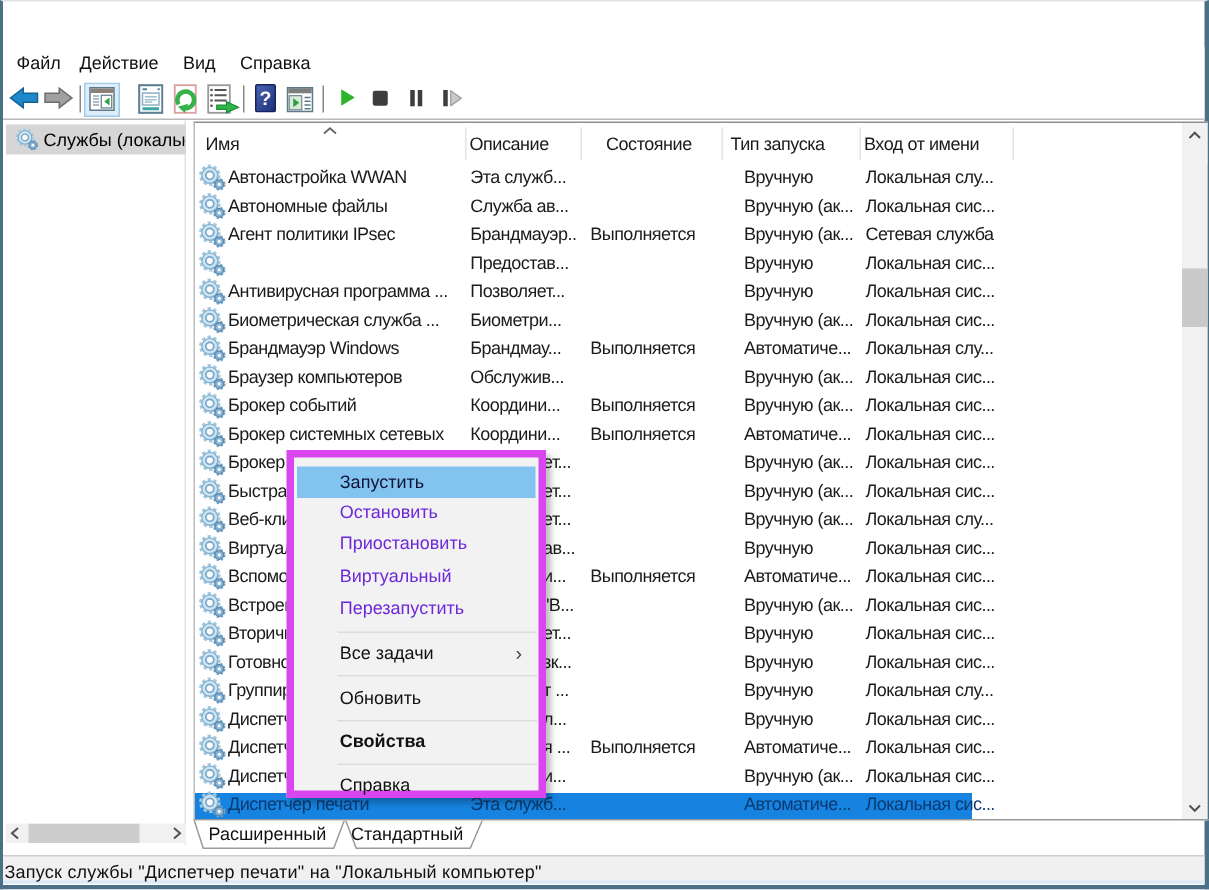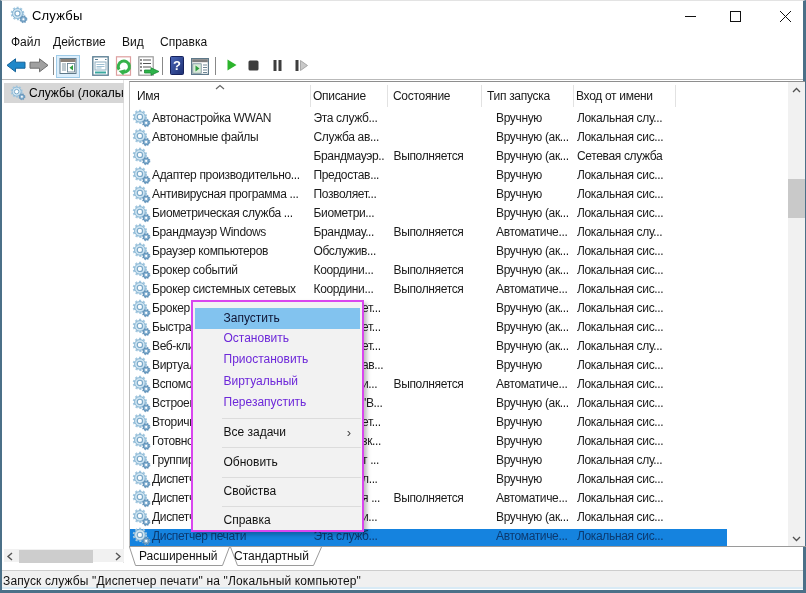--- a/index.html
+++ b/index.html
@@ -31,28 +31,28 @@
 #header .hdiv{position:absolute;top:3px;width:1px;height:22px;background:#e2e2e2}
 .row{position:absolute;left:0;width:675px;height:19px;font-size:12px;letter-spacing:-0.35px;color:#1b1b1b;white-space:nowrap}
 .row span{position:absolute;top:1.5px}
 .gico{position:absolute;left:1.5px;top:0px;width:19px;height:19px}
 .c-name{left:22px;width:156px;overflow:hidden}
 .c-desc{left:183.5px;width:71px;overflow:hidden}
 .c-tail{left:232px}
 .c-state{left:263.5px}
 .c-start{left:366px}
 .c-logon{left:447px}
-.row.sel{width:597px;background:linear-gradient(#fff 2px,#1583df 2px);color:#0b3a71}
+.row.sel{width:518px;background:linear-gradient(#fff 2px,#1583df 2px);color:#0b3a71}
 
 #vsb{position:absolute;left:658px;top:0;width:17px;height:465px;background:#f1f1f1}
 
 #wm{position:absolute;left:560px;top:394px;width:110px;height:70px}
 
 #ctx{position:absolute;left:189px;top:299px;width:173px;height:232px;background:#f2f2f2;
-     border:2px solid #d946ef;box-shadow:3px 3px 4px rgba(0,0,0,0.25);font-size:12px;color:#111;z-index:20}
+     border:5px solid #d946ef;box-shadow:3px 3px 4px rgba(0,0,0,0.25);font-size:12px;color:#111;z-index:20}
 #ctx div{position:absolute;left:2px;right:2px;height:21px;line-height:21px;padding-left:28.5px;white-space:nowrap}
 #ctx .hl{background:#82c3ef;color:#0e1433}
 #ctx .dis{color:#6d28d9}
 #ctx .sep{height:1px;background:#dcdcdc;left:29px;right:1px;padding:0}
 #ctx .arr{position:absolute;right:9px;top:0;font-size:13px;color:#444;padding:0}
 
 #tabline{position:absolute;left:127px;top:545px;width:677px;height:1px;background:#9a9a9a}
 .tab{position:absolute;top:546px;height:19px;font-size:12px;color:#111;z-index:3}
 .tab .lab{position:absolute;top:2px;white-space:nowrap}
 
@@ -66,31 +66,20 @@
  <circle cx="8.3" cy="8.3" r="6.3" fill="none" stroke="#a3c8e0" stroke-width="2.5" stroke-dasharray="2.2,1.8"></circle>
  <circle cx="8.3" cy="8.3" r="5.6" fill="#cde4f2" stroke="#85b2d0" stroke-width="1"></circle>
  <circle cx="8.3" cy="8.3" r="2.8" fill="#fbfdfe" stroke="#79a7c7" stroke-width="1.2"></circle>
  <circle cx="14.9" cy="14.7" r="3.5" fill="none" stroke="#7ba6c9" stroke-width="1.8" stroke-dasharray="1.5,1.3"></circle>
  <circle cx="14.9" cy="14.7" r="3.1" fill="#88b2d2" stroke="#5588b0" stroke-width="0.9"></circle>
  <circle cx="14.9" cy="14.7" r="1.15" fill="#fff"></circle>
 </g>
 </defs>
 </svg>
 <div id="win">
-  <div id="title">
-    <svg style="position:absolute;left:8px;top:5px" width="18" height="18" viewBox="0 0 20 20">
-        <use href="#gear"></use>
-      </svg>
-    <span class="txt">Службы</span>
-    <svg id="capbtns" style="position:absolute;left:670px;top:0" width="130" height="30" viewBox="0 0 130 30">
-      <path d="M13 15.5 h11" stroke="#111" stroke-width="1"></path>
-      <rect x="58.5" y="10.5" width="10" height="10" fill="none" stroke="#111" stroke-width="1"></rect>
-      <path d="M108 10 l11 11 M119 10 l-11 11" stroke="#111" stroke-width="1"></path>
-    </svg>
-  </div>
   <div id="menubar">
     <span style="left:9px">Файл</span>
     <span style="left:51px">Действие</span>
     <span style="left:120px">Вид</span>
     <span style="left:158px">Справка</span>
   </div>
   <div id="toolbar">
     <svg style="left:4px;top:5px" width="20" height="15" viewBox="0 0 20 15">
       <path d="M9.5 0.8 L9.5 4.2 L19 4.2 L19 10.2 L9.5 10.2 L9.5 13.8 L1 7.3 Z" fill="#1f88ca" stroke="#156298" stroke-width="1"></path>
     </svg>
@@ -173,21 +162,21 @@
         <rect x="15" y="0" width="74" height="13" fill="#cdcdcd"></rect>
         <path d="M8 3 L4 6.5 L8 10" fill="none" stroke="#555" stroke-width="1.4"></path>
         <path d="M112 3 L116 6.5 L112 10" fill="none" stroke="#555" stroke-width="1.4"></path>
       </svg>
     </div>
   </div>
   <div id="list">
     <div id="header">
       <span style="left:7px">Имя</span>
       <span style="left:183px">Описание</span>
-      <span style="left:263px">Состояние</span>
+      <span style="left:274px">Состояние</span>
       <span style="left:357px">Тип запуска</span>
       <span style="left:446px">Вход от имени</span>
       <svg style="position:absolute;left:84px;top:2px" width="12" height="6" viewBox="0 0 12 6">
           <path d="M2 5 L6 1.5 L10 5" fill="none" stroke="#666" stroke-width="1.2"></path>
         </svg>
       <div class="hdiv" style="left:180px"></div>
       <div class="hdiv" style="left:257px"></div>
       <div class="hdiv" style="left:351px"></div>
       <div class="hdiv" style="left:443px"></div>
       <div class="hdiv" style="left:545px"></div>
@@ -207,30 +196,30 @@
         </svg>
         <span class="c-name">Автономные файлы</span>
         <span class="c-desc">Служба ав...</span>
         <span class="c-start">Вручную (ак...</span>
         <span class="c-logon">Локальная сис...</span>
       </div>
 <div class="row" style="top:65px">
         <svg class="gico" viewBox="0 0 20 20">
           <use href="#gear"></use>
         </svg>
+        <span class="c-name">Агент политики IPsec</span>
         <span class="c-desc">Брандмауэр...</span>
         <span class="c-state">Выполняется</span>
         <span class="c-start">Вручную (ак...</span>
         <span class="c-logon">Сетевая служба</span>
       </div>
 <div class="row" style="top:84px">
         <svg class="gico" viewBox="0 0 20 20">
           <use href="#gear"></use>
         </svg>
-        <span class="c-name">Адаптер производительно...</span>
         <span class="c-desc">Предостав...</span>
         <span class="c-start">Вручную</span>
         <span class="c-logon">Локальная сис...</span>
       </div>
 <div class="row" style="top:103px">
         <svg class="gico" viewBox="0 0 20 20">
           <use href="#gear"></use>
         </svg>
         <span class="c-name">Антивирусная программа ...</span>
         <span class="c-desc">Позволяет...</span>
@@ -416,21 +405,21 @@
     <div class="hl" style="top:6px">Запустить</div>
     <div class="dis" style="top:25.5px">Остановить</div>
     <div class="dis" style="top:47px">Приостановить</div>
     <div class="dis" style="top:68.5px">Виртуальный</div>
     <div class="dis" style="top:90px">Перезапустить</div>
     <div class="sep" style="top:116px"></div>
     <div style="top:120px">Все задачи<span class="arr">›</span></div>
     <div class="sep" style="top:145px"></div>
     <div style="top:149.5px">Обновить</div>
     <div class="sep" style="top:174.5px"></div>
-    <div style="top:179px;font-weight:normal">Свойства</div>
+    <div style="top:179px;font-weight:bold">Свойства</div>
     <div class="sep" style="top:203.5px"></div>
     <div style="top:208px">Справка</div>
   </div>
   <div id="tabline"></div>
   <div class="tab" id="tab1" style="left:127px;width:101px">
       <svg width="101" height="19" viewBox="0 0 101 19" style="position:absolute;left:0;top:0">
     <path d="M0.5 0 L6.5 18.5 L93.5 18.5 L100.5 0" fill="#fff" stroke="#9a9a9a" stroke-width="1"></path>
   </svg>
       <span class="lab" style="left:10px">Расширенный</span>
     </div>

